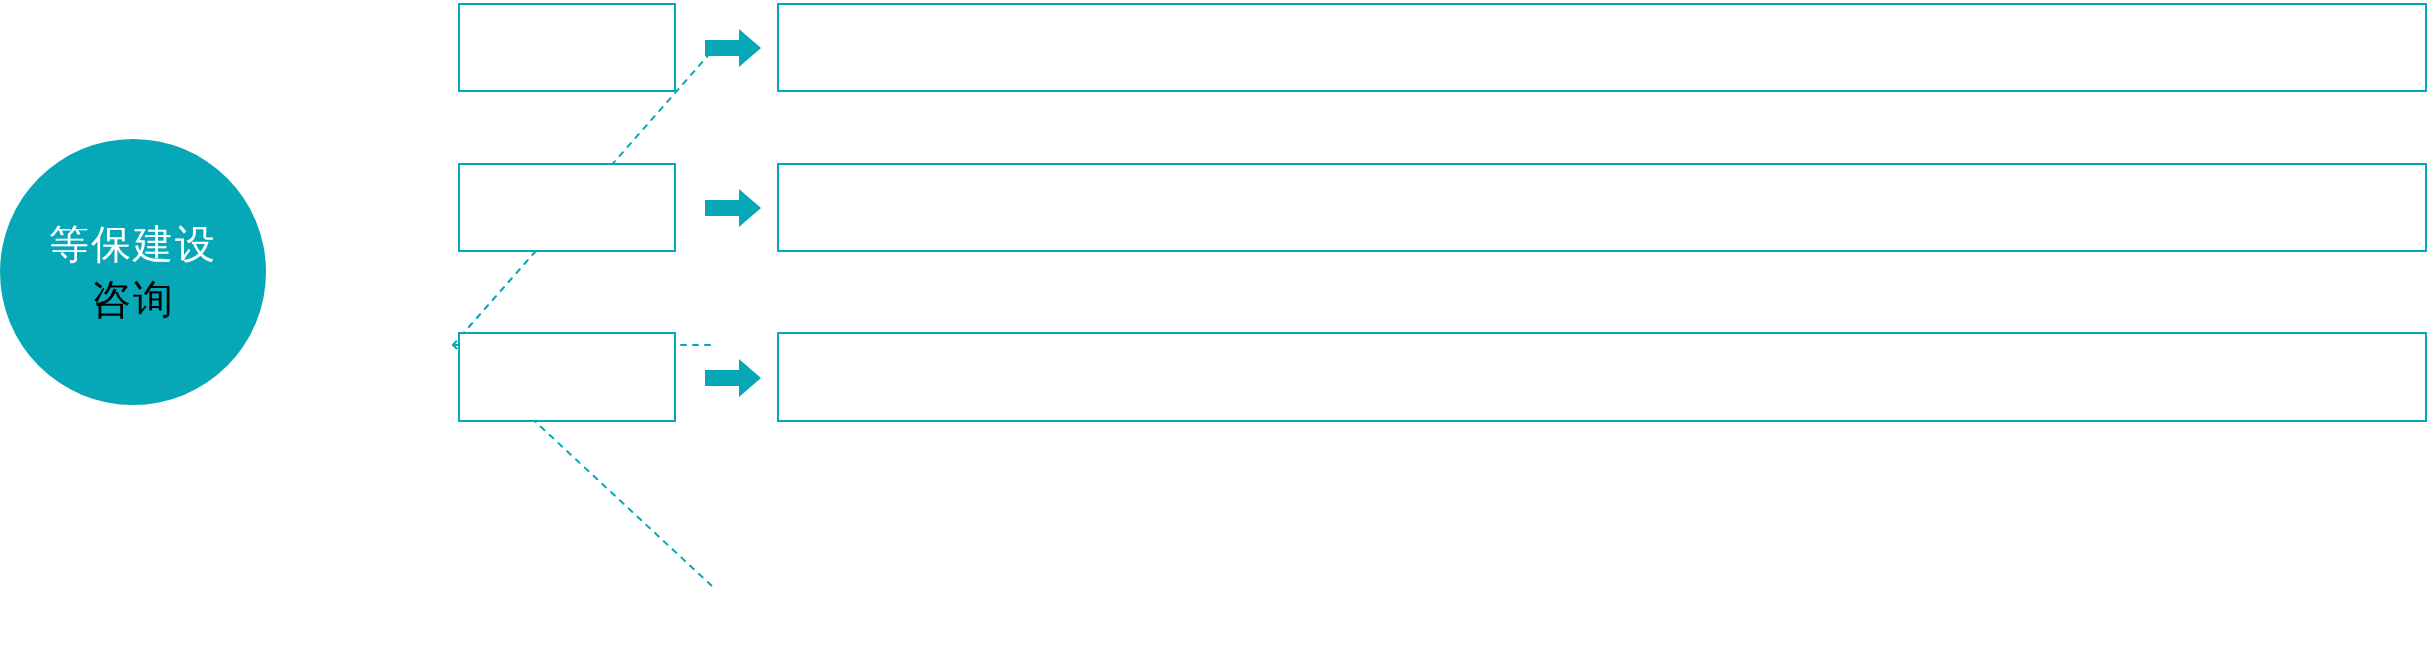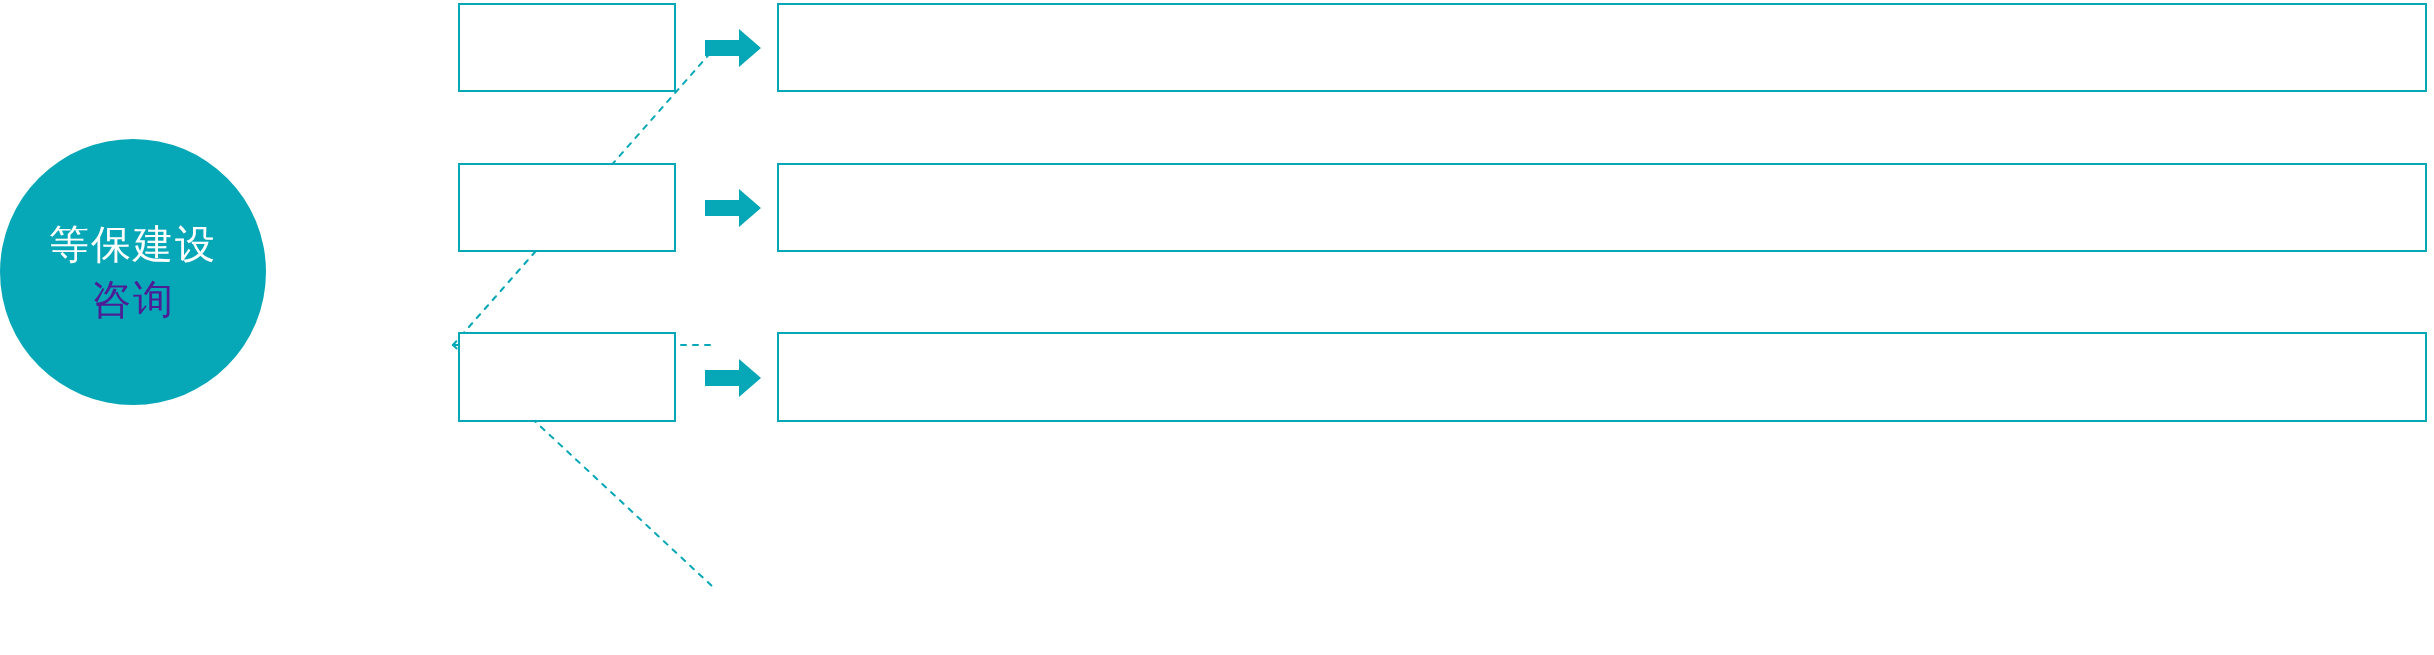--- a/index.html
+++ b/index.html
@@ -121,21 +121,21 @@
 
     <line x1="453" y1="345" x2="713" y2="50" stroke="#06a7b6" stroke-width="2" stroke-dasharray="5 7" stroke-linecap="round"></line>
 
     <line x1="453" y1="345" x2="713" y2="345" stroke="#06a7b6" stroke-width="2" stroke-dasharray="5 7" stroke-linecap="round"></line>
 
     <line x1="453" y1="345" x2="713" y2="587" stroke="#06a7b6" stroke-width="2" stroke-dasharray="5 7" stroke-linecap="round"></line>
   </svg>
 
   <div class="hub-circle" style="background: rgb(6, 167, 182);">
     <span class="hub-line" style="color: rgb(255, 255, 255);">等保建设</span>
-    <span class="hub-line" style="color: #4c1d95;">咨询</span>
+    <span class="hub-line" style="color: #000000;">咨询</span>
   </div>
 
   <div class="row row-1">
     <div class="small-box" style="border-color: rgb(6, 167, 182); background: rgb(255, 255, 255);"></div>
     <div class="arrow-wrap">
       <svg viewBox="0 0 56 38" width="56" height="38" xmlns="http://www.w3.org/2000/svg">
         <polygon points="0,11 34,11 34,0 56,19 34,38 34,27 0,27" fill="#06a7b6"></polygon>
       </svg>
     </div>
     <div class="wide-box" style="border-color: rgb(6, 167, 182); background: rgb(255, 255, 255);"></div>

